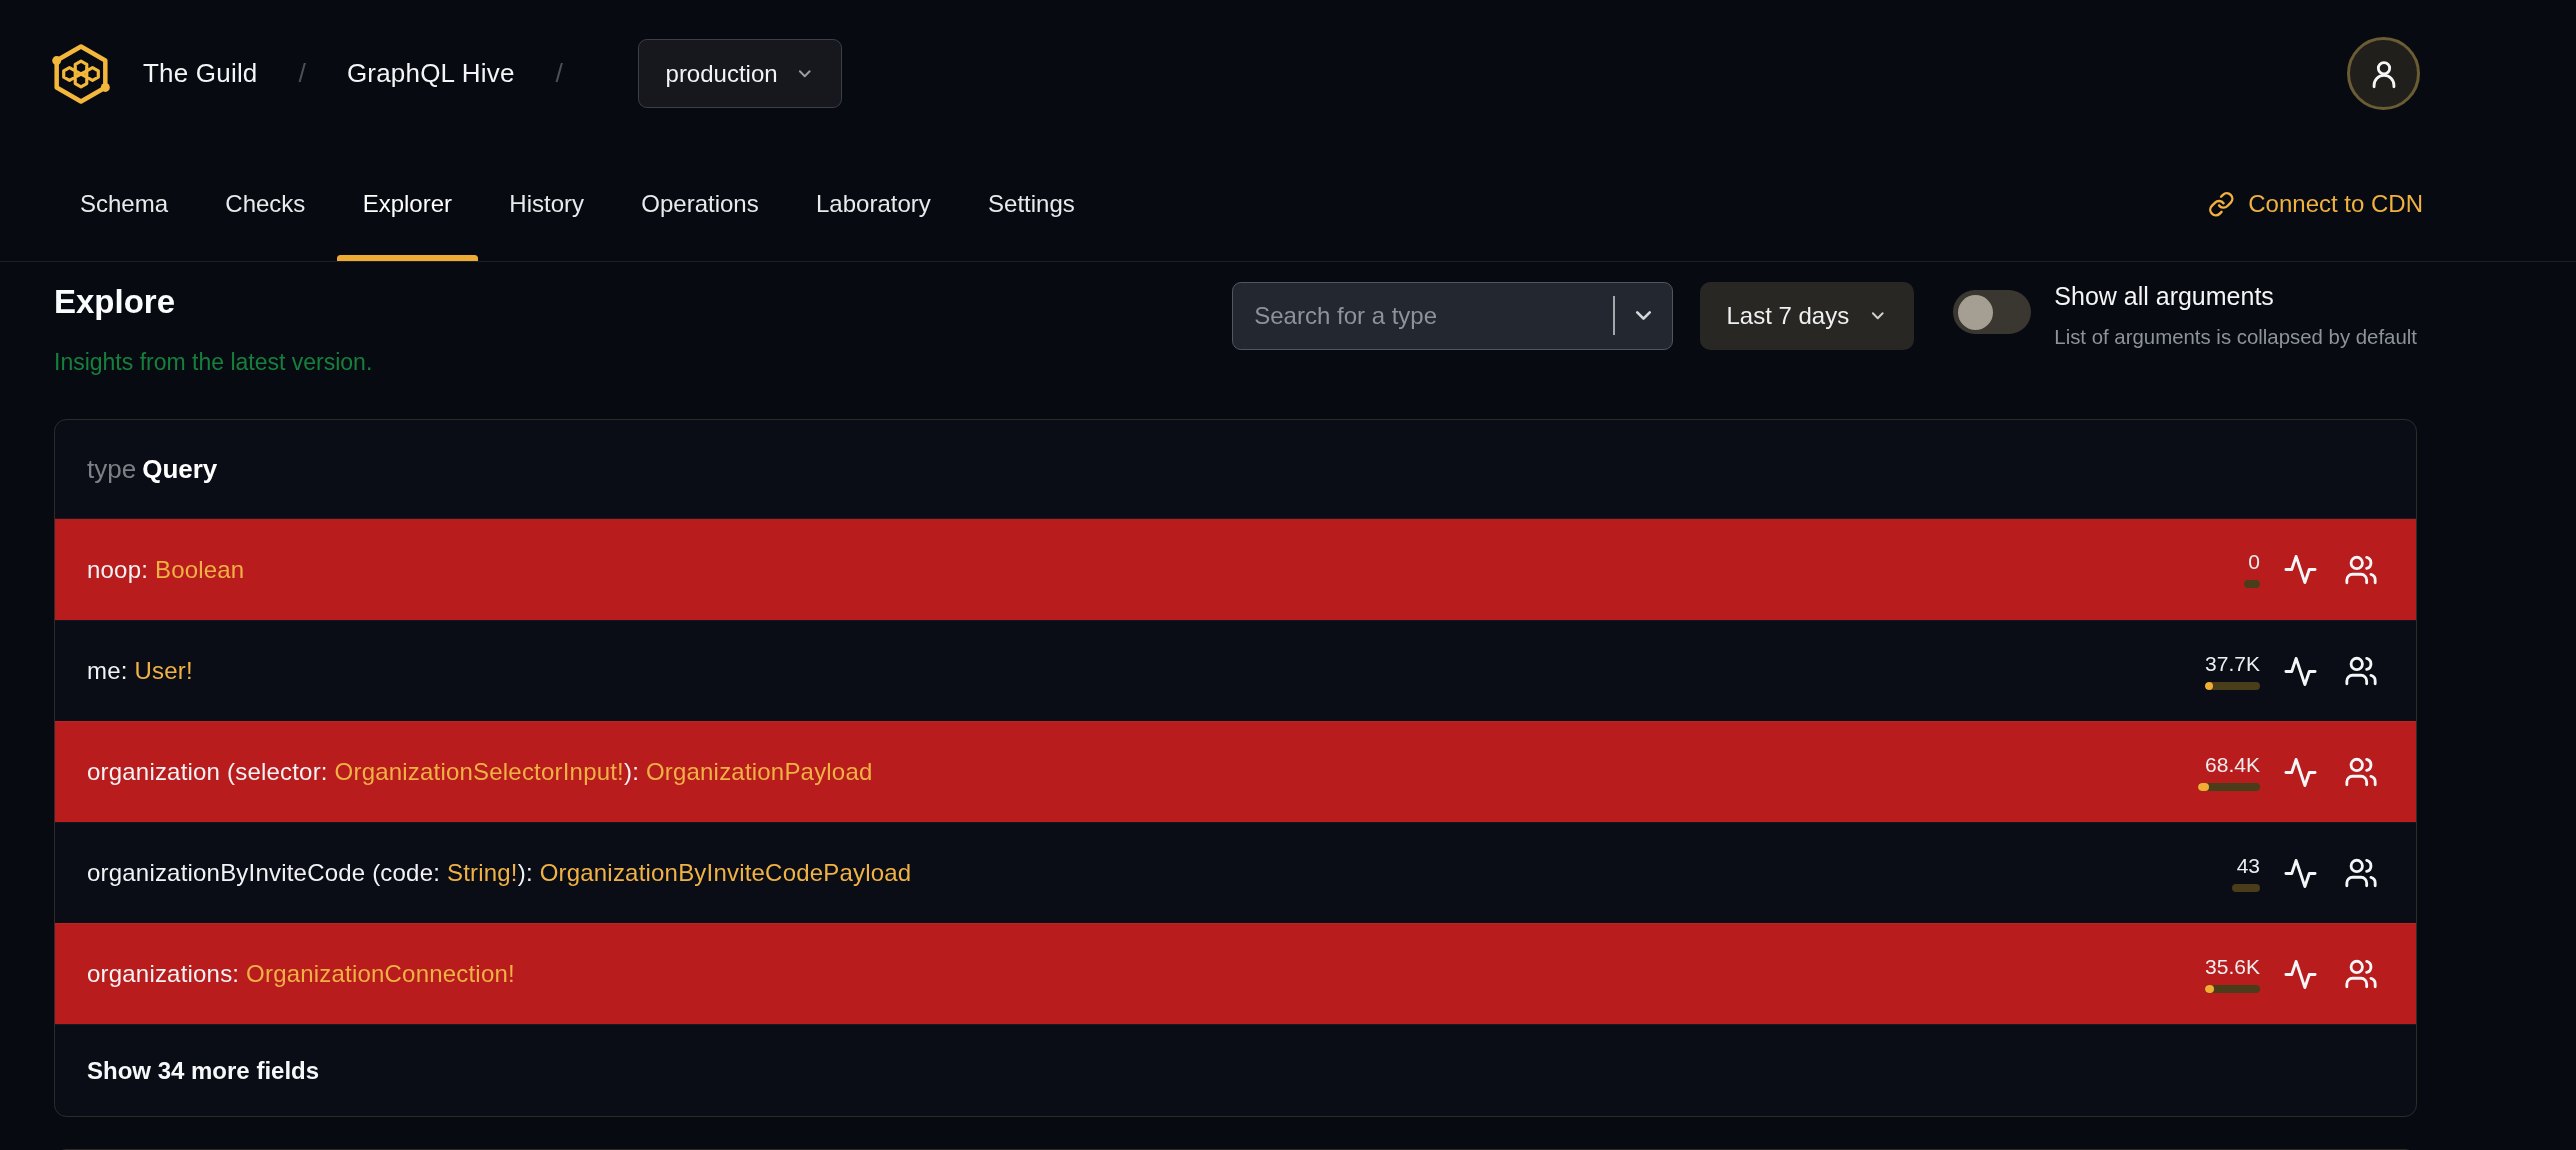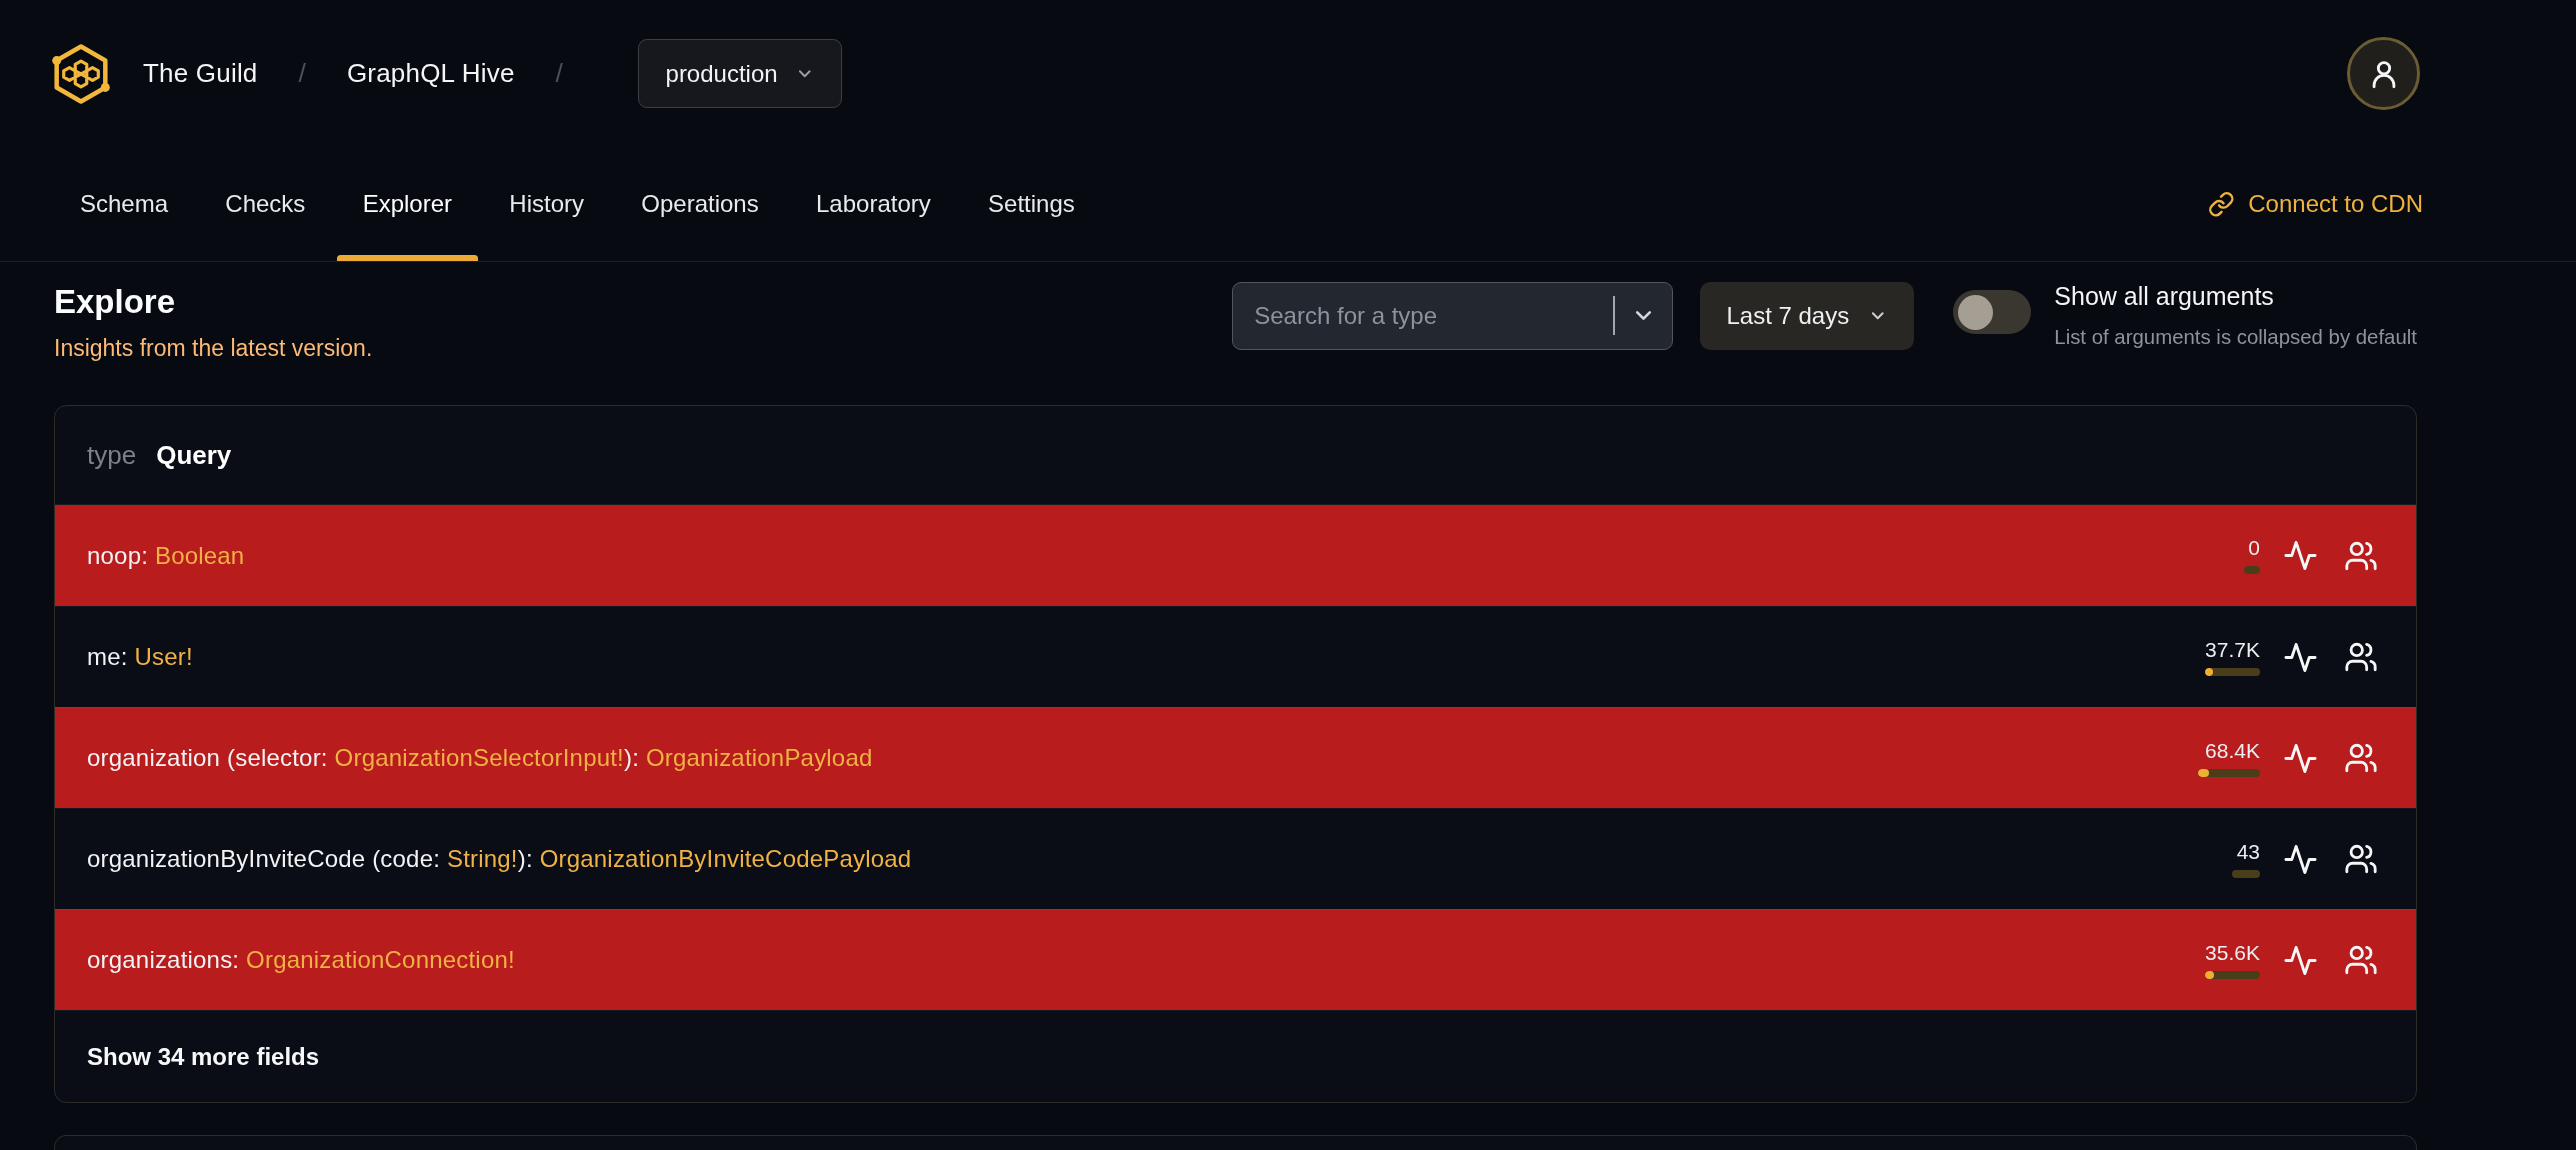--- a/index.html
+++ b/index.html
@@ -48,21 +48,21 @@
     margin-left:auto; margin-right:153px;
     display:flex; align-items:center; gap:14px;
     color:#f0b13f; font-size:24px; cursor:pointer; white-space:nowrap;
   }
 
   
   .content { width:2363px; margin-left:54px; }
   .controls { display:flex; align-items:flex-start; margin-top:19.5px; }
   .title-block { margin-top:1.8px; }
   .page-title { font-size:33px; font-weight:bold; color:#fbfcfe; }
-  .page-subtitle { margin-top:14px; font-size:23px; color:#fdba74; }
+  .page-subtitle { margin-top:28px; font-size:23px; color:#15803d; }
 
   .search-box {
     margin-left:auto; width:441px; height:68px;
     background:#232830; border:0.9px solid #51565f; border-radius:8.9px;
     display:flex; align-items:center; padding:0 16px 0 21px; cursor:text;
   }
   .search-placeholder { color:#8d929b; font-size:24px; flex:1; }
   .search-divider { width:1.8px; height:39px; background:#b9bdc2; opacity:.85; margin-right:16px; }
 
   .period-btn {
@@ -83,21 +83,21 @@
   }
   .toggle-title { font-size:25px; color:#f4f5f7; }
   .toggle-hint { margin-top:15px; font-size:20.4px; color:#8d939b; }
 
   
   .type-card {
     margin-top:43px; background:#0a0d15;
     border:0.9px solid #2d2c29; border-radius:12.4px; overflow:hidden;
   }
   .card-header {
-    height:99px; display:flex; align-items:center; gap:20px;
+    height:99px; display:flex; align-items:center; gap:6px;
     padding:0 32px; border-bottom:0.9px solid rgba(255,255,255,.06);text-align:center;
   }
   .type-kind { color:#7c8087; font-size:26px; }
   .type-name { color:#ffffff; font-size:26px; font-weight:bold; cursor:pointer; }
 
   .field-row {
     height:101px; display:flex; align-items:center;
     padding:0 35px 0 32px;
   }
   .field-row + .field-row { border-top:0.9px solid rgba(255,255,255,.04); }

